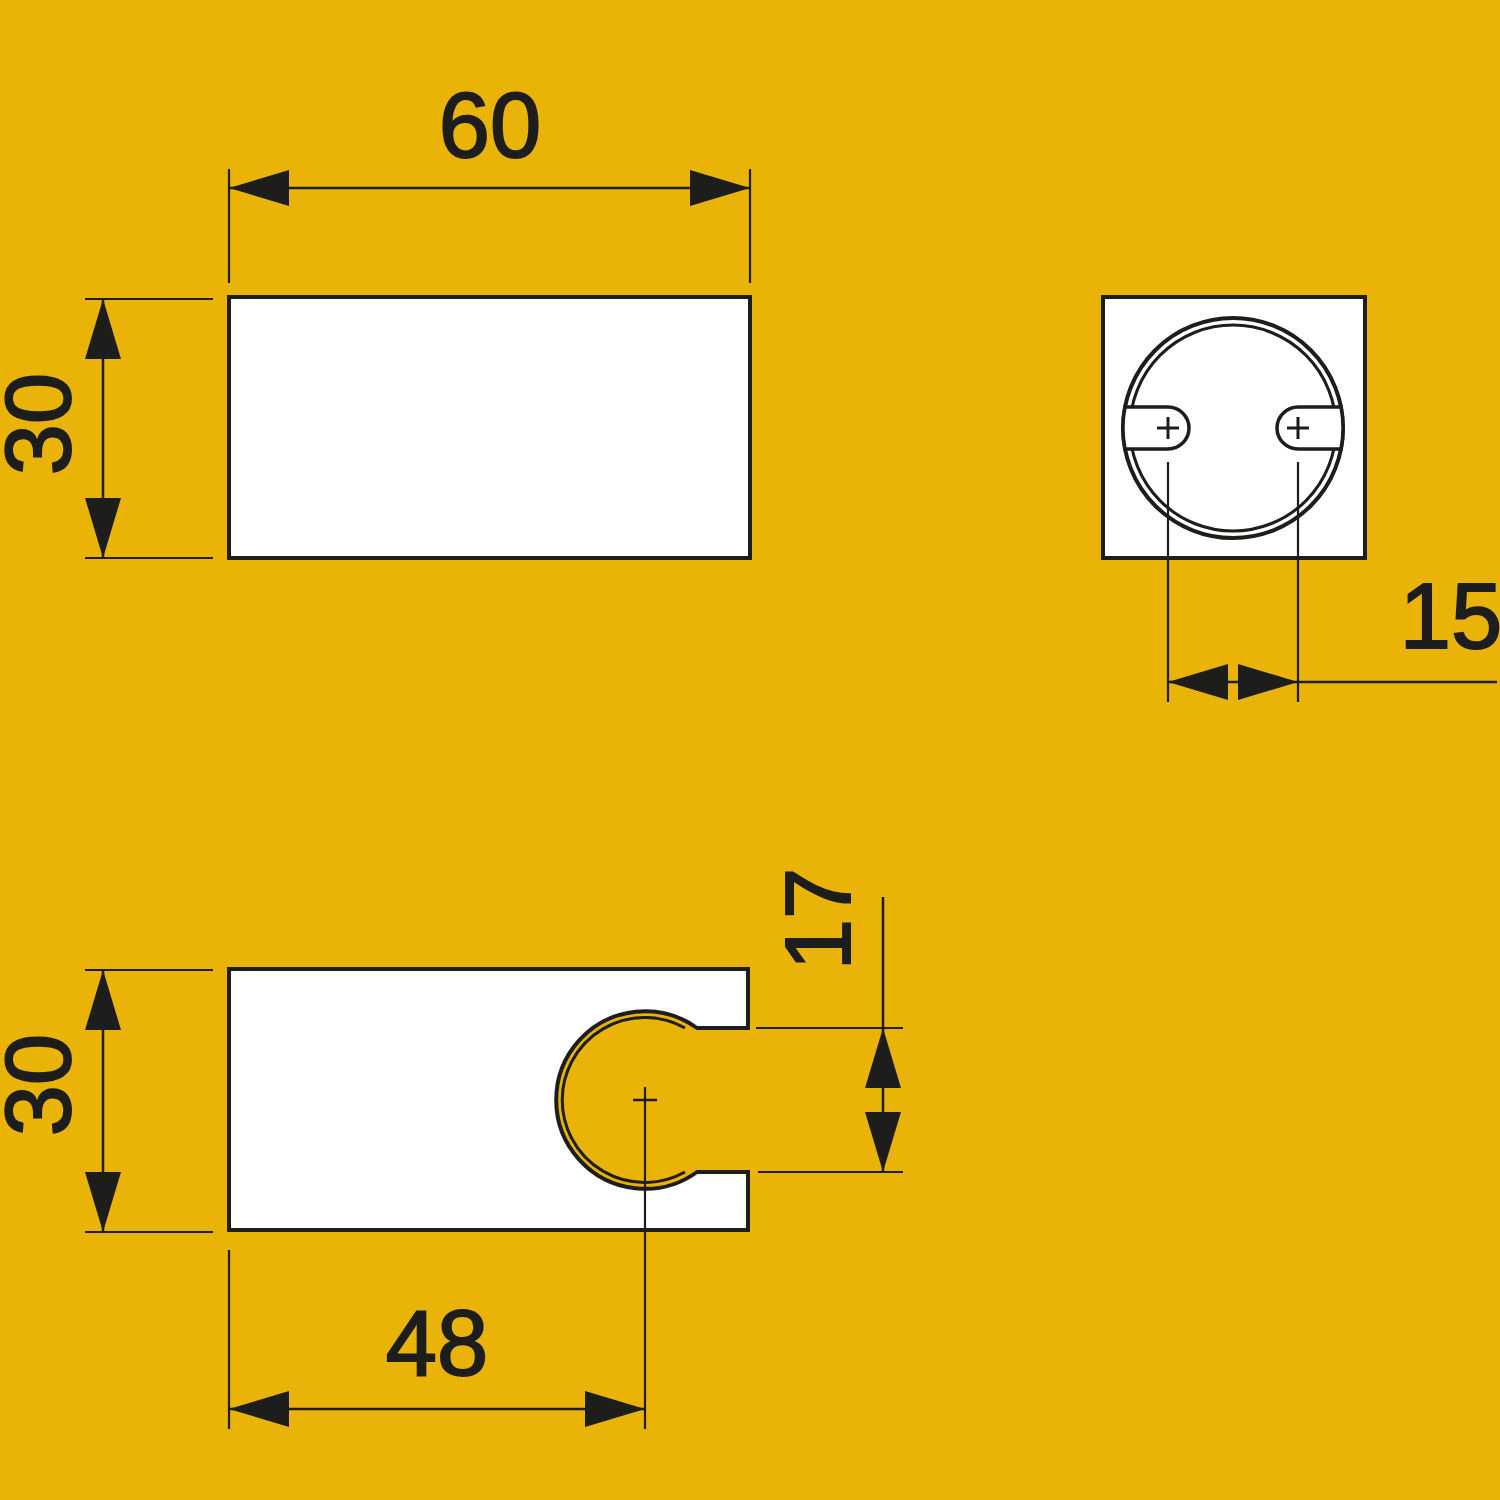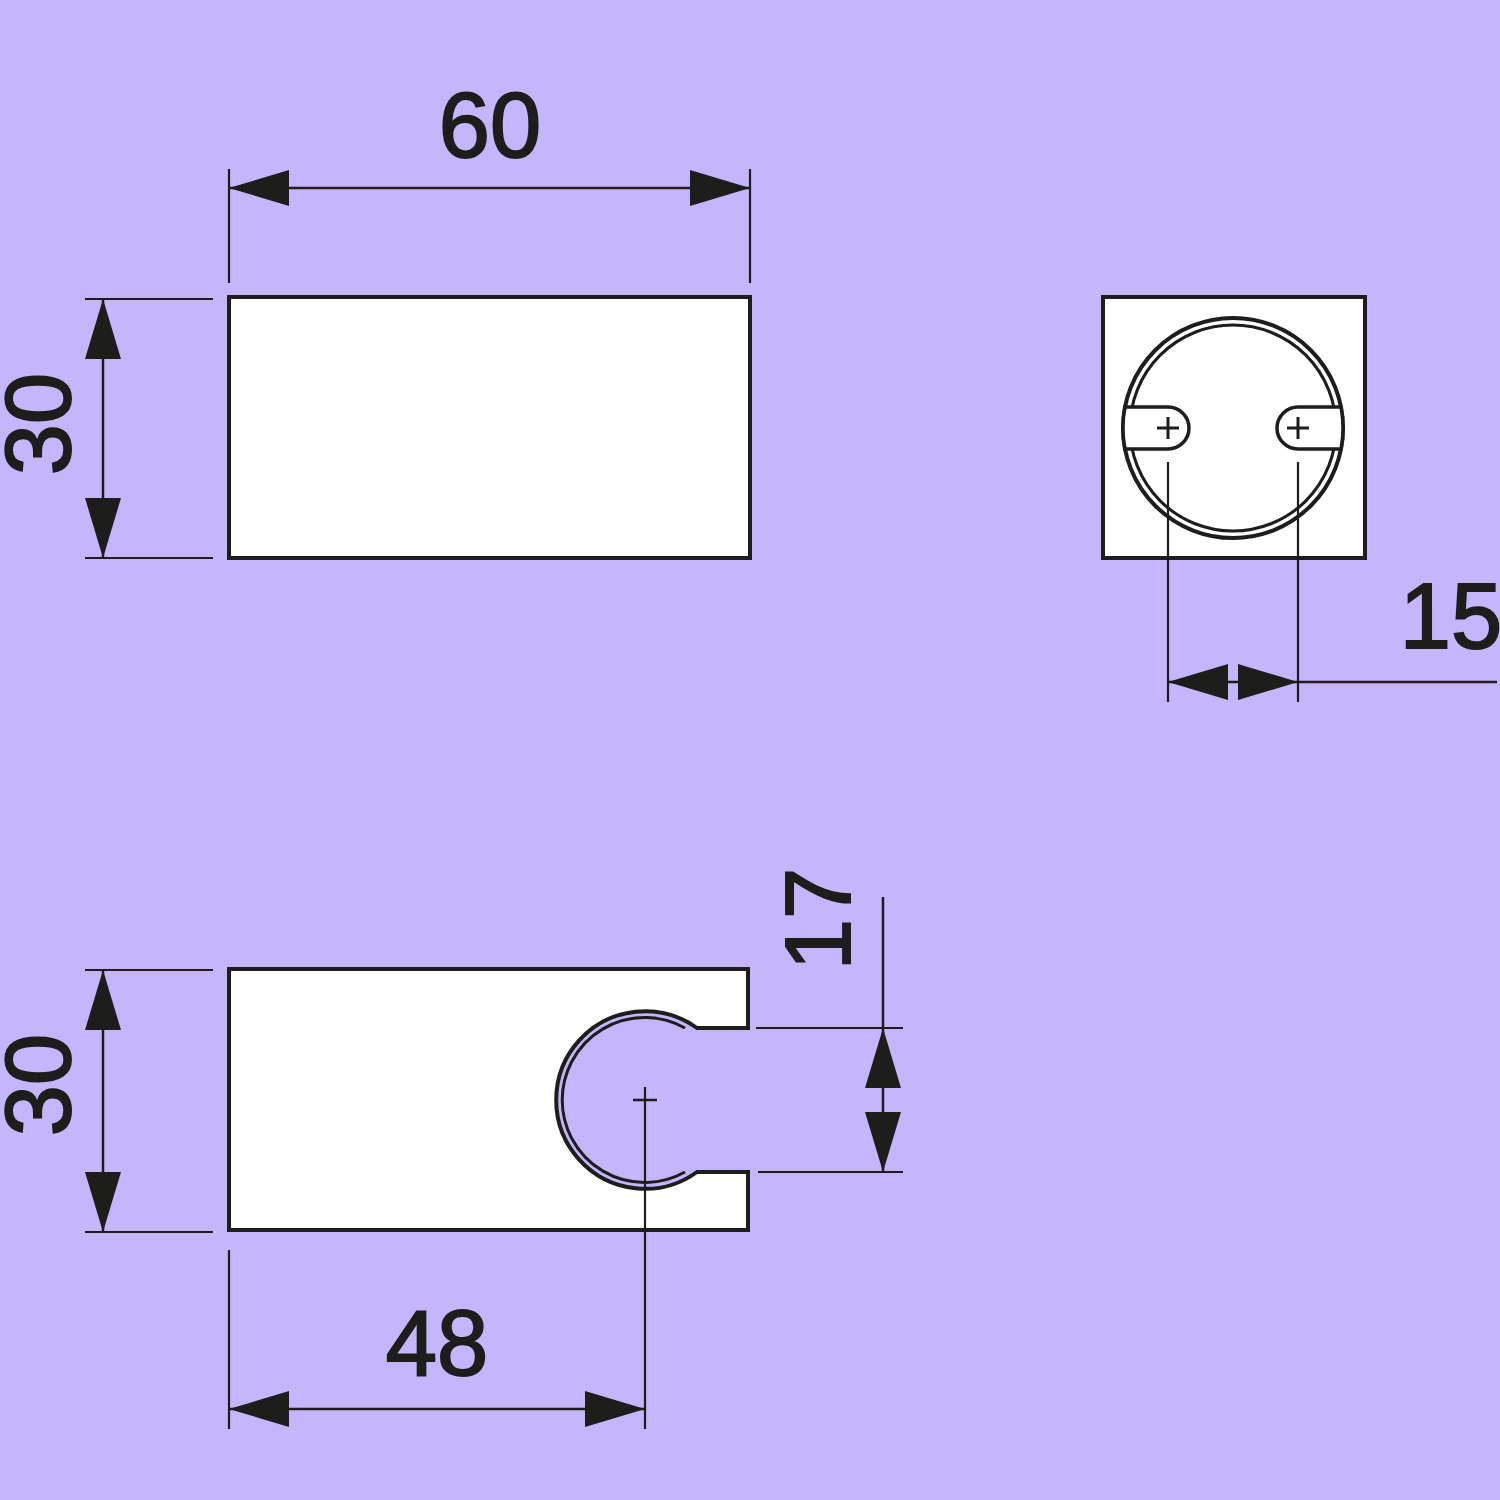--- a/index.html
+++ b/index.html
@@ -1,16 +1,16 @@
 <!DOCTYPE html>
 <html><head>
 <meta charset="utf-8">
 <style>
   html,body{margin:0;padding:0;background:#ffffff;}
-  .page{width:1500px;height:1500px;background:#c4b5fd;position:relative;overflow:hidden;}
+  .page{width:1500px;height:1500px;background:#eab308;position:relative;overflow:hidden;}
   svg{display:block;width:1500px;height:1500px;}
   .stroke{stroke:#1d1d1b;fill:none;stroke-linecap:butt;}
   .face{fill:#ffffff;}
   .ln-outline{stroke-width:4;}
   .ln-mid{stroke-width:3;}
   .ln-slot{stroke-width:3.5;}
   .ln-thin{stroke-width:2.2;}
   .ln-dim{stroke-width:2.5;}
   .ln-cross{stroke-width:3;}
   .arrow{fill:#1d1d1b;stroke:none;}

